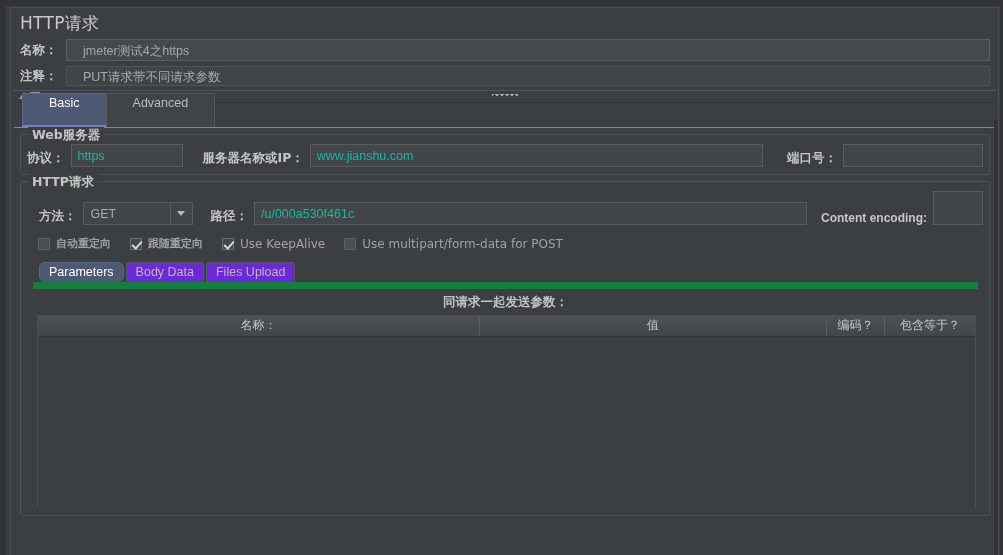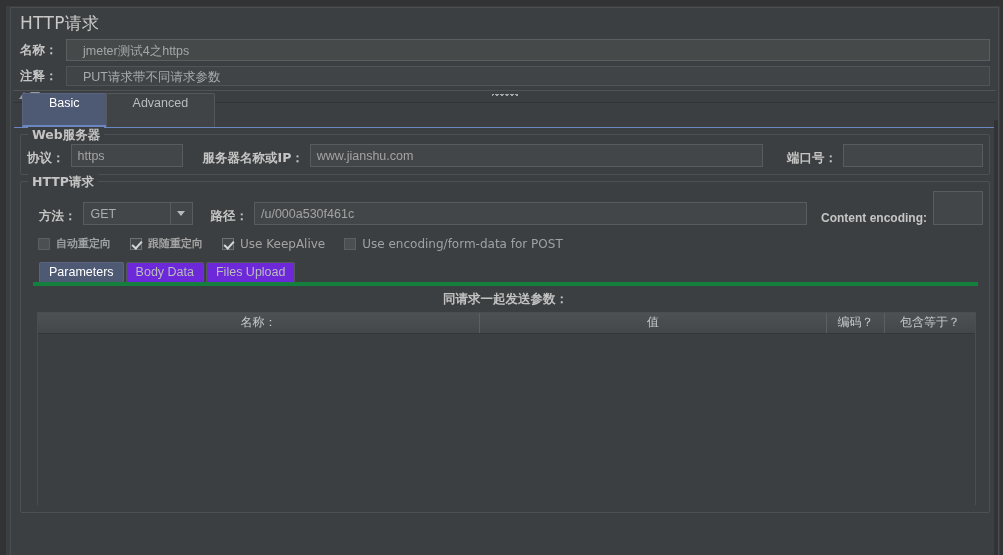--- a/index.html
+++ b/index.html
@@ -213,21 +213,21 @@
     font-family: "Liberation Sans", sans-serif;
   }
 
   .in-sm {
     height: 23px;
     line-height: 23px;
     background: #434648;
     border: 1px solid #585c5e;
     box-sizing: border-box;
     padding: 0 6px;
-    color: #a3a3a3;
+    color: #14b8a6;
     font-size: 12.5px;
     white-space: nowrap;
     overflow: hidden;
   }
   .proto-input  { width: 112px; }
   .server-input { flex: 1; min-width: 40px; }
   .port-input   { width: 140px; }
   .path-input   { flex: 1; min-width: 60px; }
   .enc-input    { width: 50px; }
 
@@ -333,24 +333,25 @@
     border-bottom: none;
     box-sizing: border-box;
     border-radius: 2px 2px 0 0;
     margin-right: 2px;
     white-space: nowrap;
   }
   .subtab.selected {
     background: #4e5a73;
     color: #ffffff;
     border-color: #5a6480;
+    border-radius: 6px;
   }
 
   .subtab-panel {
-    border-top: 4px solid #15803d;
+    border-top: 7px solid #15803d;
     background: #3c3f41;
   }
 
   .params-caption {
     height: 26px;
     line-height: 26px;
     text-align: center;
     font-size: 12.5px;
     font-weight: bold;
     color: #c2c2c2;
@@ -487,21 +488,21 @@
           <div class="chk-item cn checked">
             <span class="chk-box"></span>
             <span class="chk-label">跟随重定向</span>
           </div>
           <div class="chk-item checked">
             <span class="chk-box"></span>
             <span class="chk-label">Use KeepAlive</span>
           </div>
           <div class="chk-item">
             <span class="chk-box"></span>
-            <span class="chk-label">Use encoding/form-data for POST</span>
+            <span class="chk-label">Use multipart/form-data for POST</span>
           </div>
         </div>
 
         <div class="subtabs-wrap">
           <div class="subtabs-strip">
             <div class="subtab selected">Parameters</div>
             <div class="subtab">Body Data</div>
             <div class="subtab">Files Upload</div>
           </div>
 

